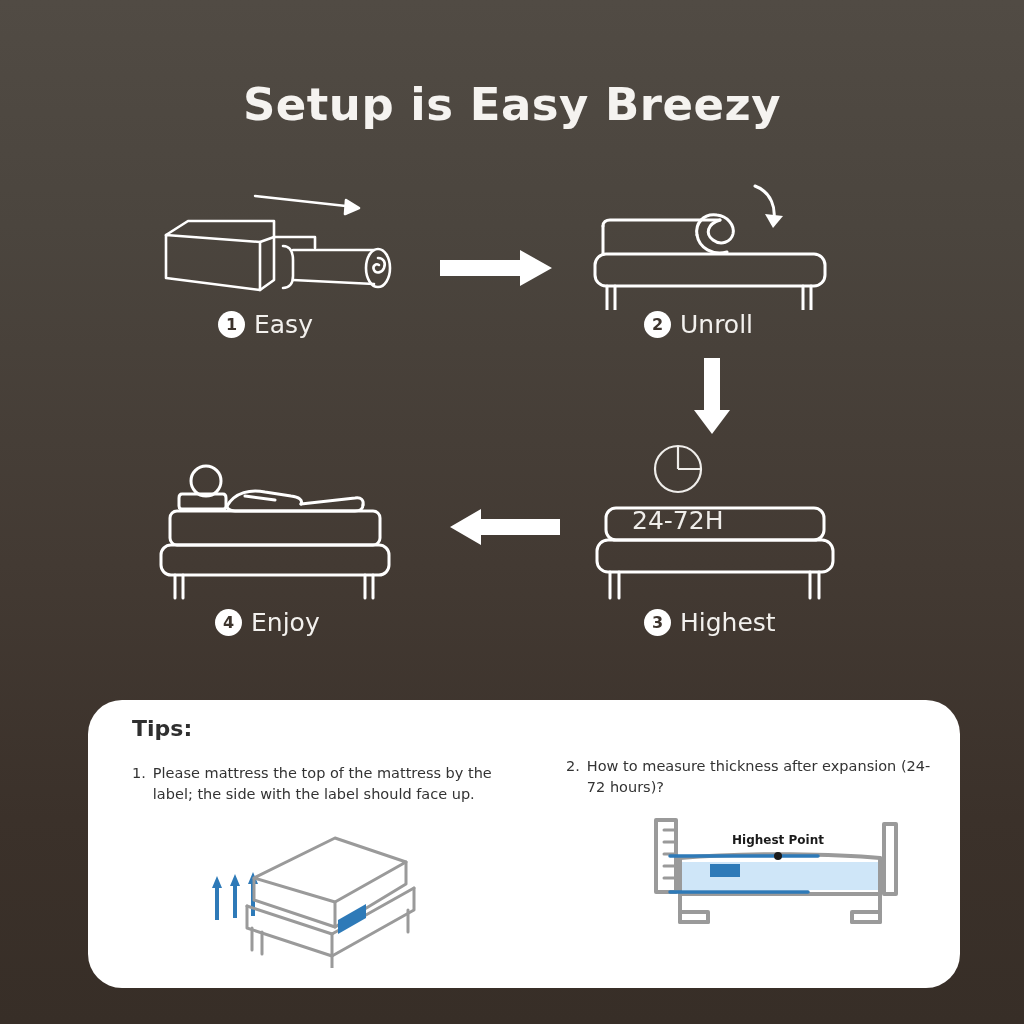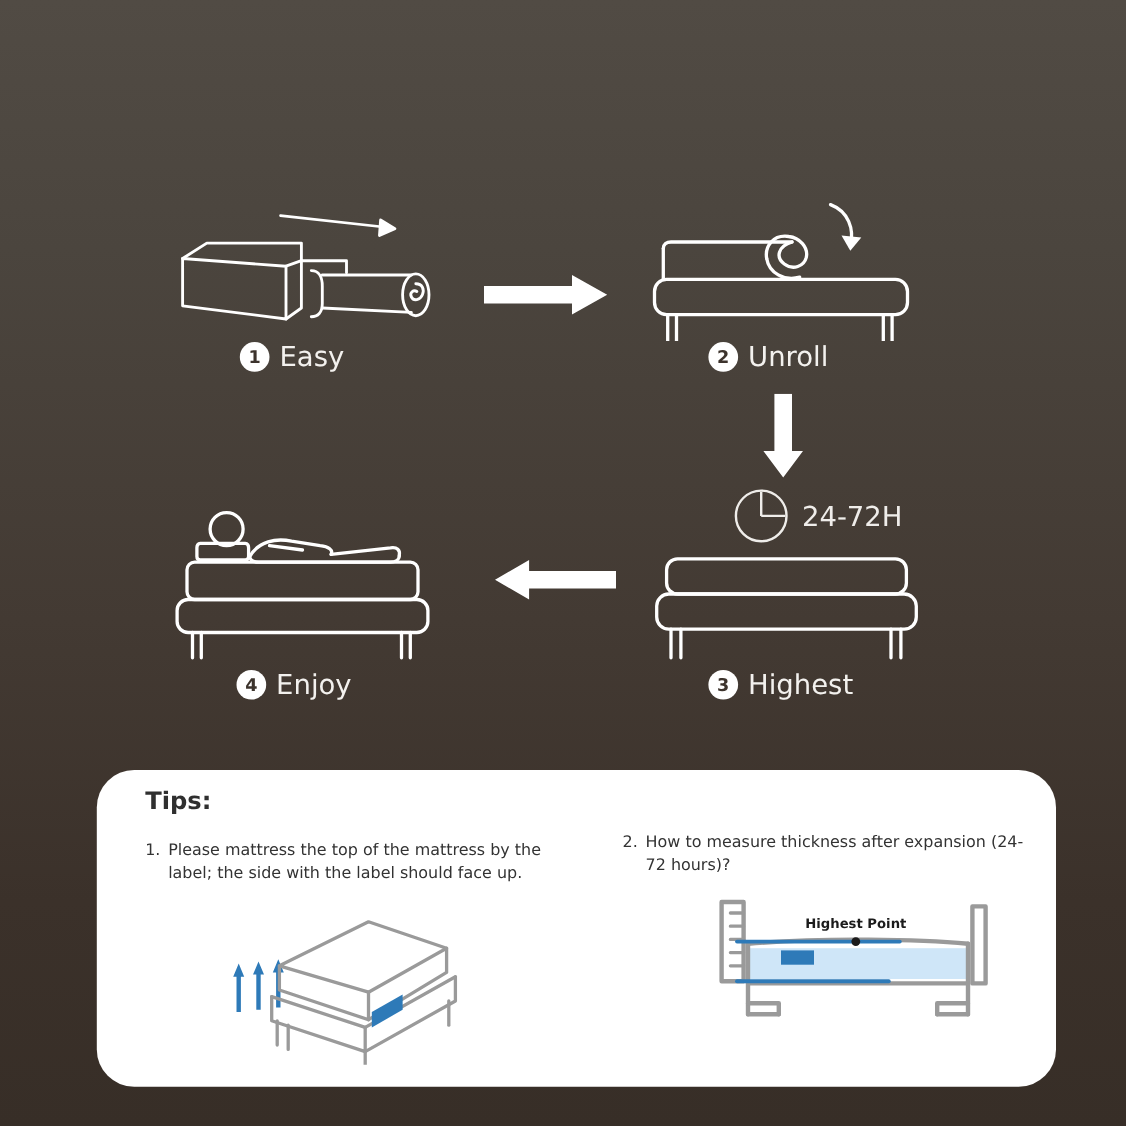--- a/index.html
+++ b/index.html
@@ -55,20 +55,21 @@
   .tip-a{ left:44px;  top:63px; width:370px; }
   .tip-b{ left:478px; top:56px; width:380px; }
   .tip-idx{ flex:0 0 auto; }
   svg{ display:block; }
 </style>
 </head>
 <body>
 
 <div class="stage">
 
+  <div class="title">Setup is Easy Breezy</div>
 
   <div class="ill" style="left:150px; top:180px;">
     <svg width="280" height="130" viewBox="0 0 280 130" fill="none" stroke="#ffffff" stroke-width="2.6" stroke-linejoin="round" stroke-linecap="round">
       <g>
         <path d="M105 16 L205 27" stroke-width="2.4"></path>
         <path d="M196 20 L209 28 L195 34 Z" fill="#ffffff"></path>
       </g>
       <g>
         <path d="M16 55 L38 41 L124 41 L124 57"></path>
         <path d="M16 55 L16 98 L110 110 L110 62 Z"></path>
@@ -115,21 +116,21 @@
     <span class="num">2</span>
     <span>Unroll</span>
   </div>
 
   <div class="ill" style="left:692px; top:358px;">
     <svg width="40" height="78" viewBox="0 0 40 78">
       <path d="M12 0 L28 0 L28 52 L38 52 L20 76 L2 52 L12 52 Z" fill="#ffffff"></path>
     </svg>
   </div>
 
-  <div class="clocklabel" style="left:667px; top:444px;">
+  <div class="clocklabel" style="left:632px; top:444px;flex-direction:column;">
     <span>
       <svg width="50" height="50" viewBox="0 0 50 50" fill="none" stroke="#efedea" stroke-width="2.2">
         <circle cx="25" cy="25" r="23"></circle>
         <path d="M25 25 L25 3 M25 25 L47 25"></path>
       </svg>
     </span>
     <span>24-72H</span>
   </div>
 
   <div class="ill" style="left:588px; top:500px;">

